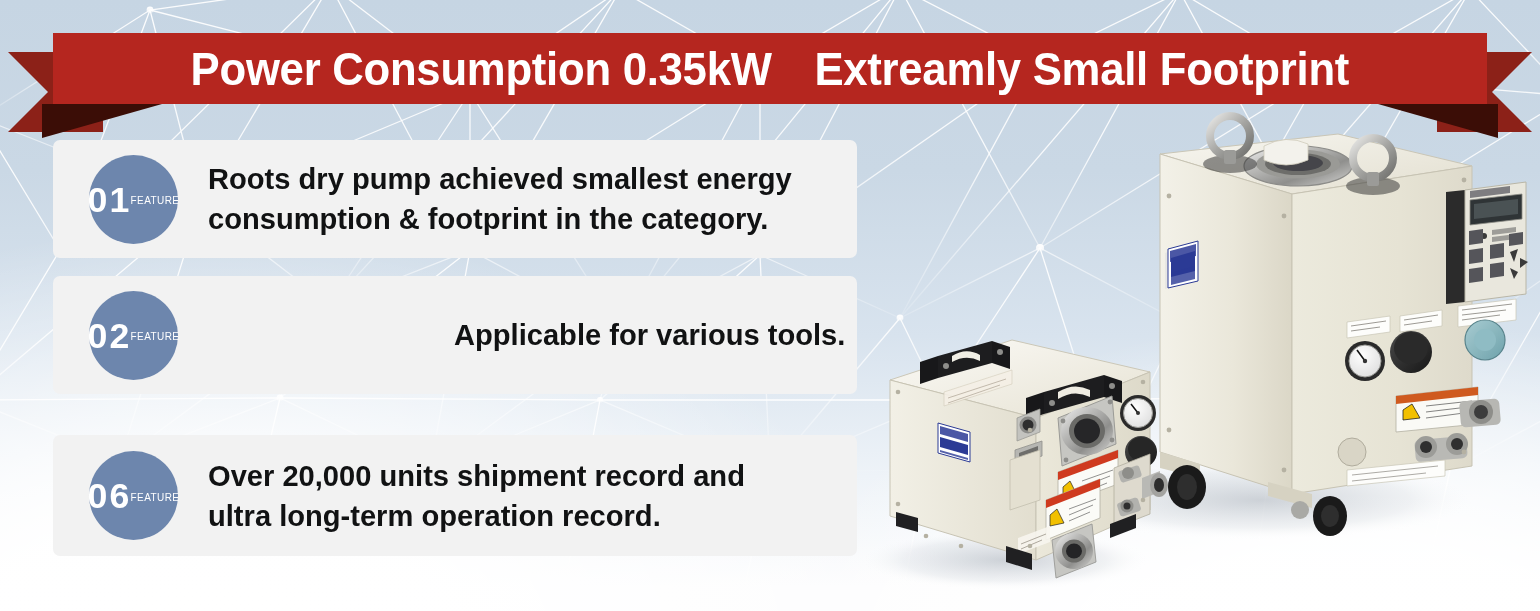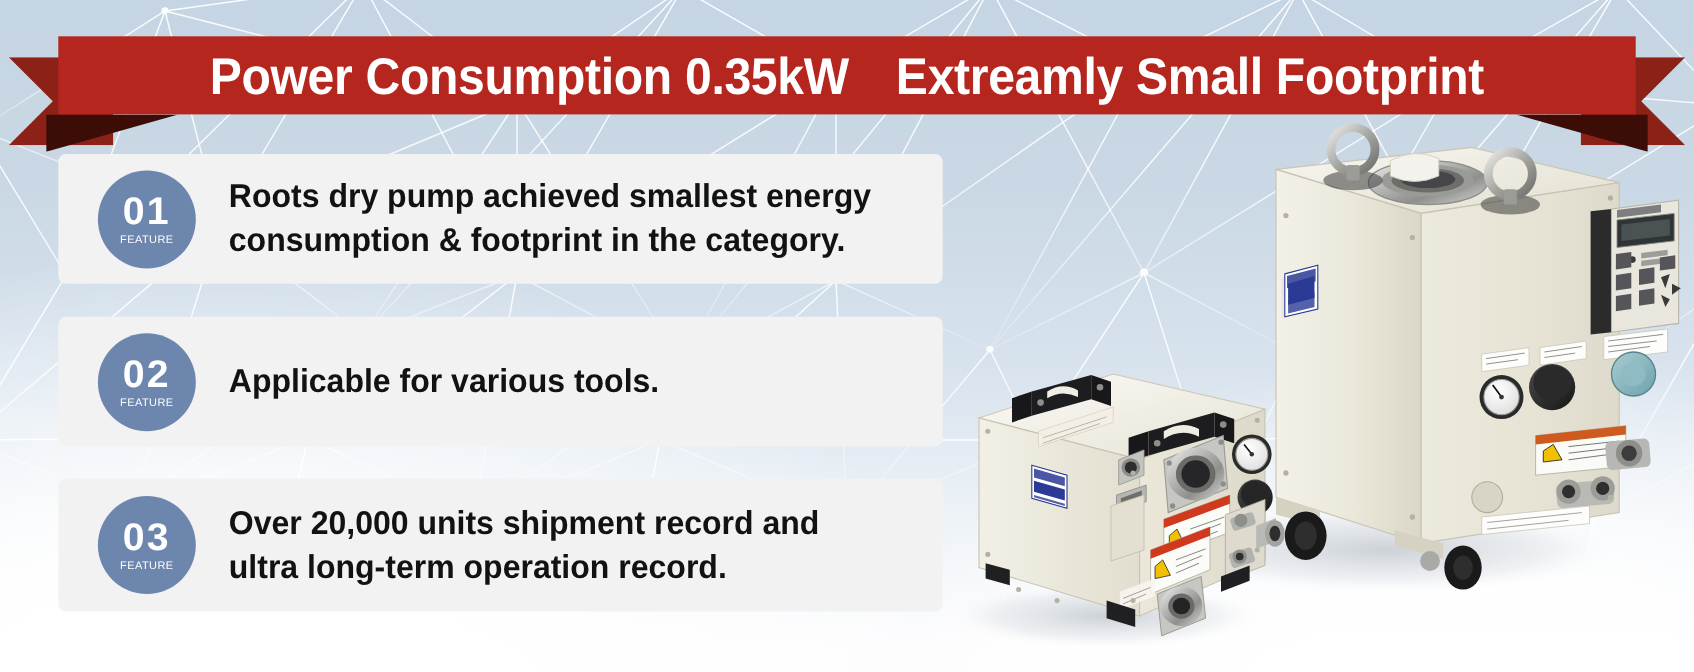--- a/index.html
+++ b/index.html
@@ -50,30 +50,30 @@
   }
   .ribbon-title .gap { display: inline-block; width: 46px; }
   
   .card {
     position: absolute; left: 53px; width: 804px;
     background: #f2f2f2;
     border-radius: 7px;
     display: flex; align-items: center;
   }
   #card-0 { top: 140px; height: 118px; }
-  #card-1 { top: 288px; height: 118px; }
+  #card-1 { top: 276px; height: 118px; justify-content: space-between; }
   #card-2 { top: 435px; height: 121px; }
   .badge {
     flex: 0 0 auto;
     width: 89px; height: 89px;
     margin-left: 36px;
     border-radius: 50%;
     background: #6d86ad;
     color: #fff;
-    display: flex; flex-direction: column;
+    display: flex; flex-direction: row;
     align-items: center; justify-content: center;
     line-height: 1;
   }
   .badge-num {
     font-family: "Liberation Sans Narrow", "Liberation Sans", sans-serif;
     font-weight: bold;
     font-size: 35px;
     letter-spacing: 2px;
     transform: scaleX(1.02);
   }
@@ -201,21 +201,21 @@
       <span class="badge-num">02</span>
       <span class="badge-label">FEATURE</span>
     </div>
     <div class="card-text">
       <span class="ln">Applicable for various tools.</span>
     </div>
   </div>
 
   <div class="card" id="card-2">
     <div class="badge">
-      <span class="badge-num">03</span>
+      <span class="badge-num">06</span>
       <span class="badge-label">FEATURE</span>
     </div>
     <div class="card-text">
       <span class="ln">Over 20,000 units shipment record and</span>
       <span class="ln">ultra long-term operation record.</span>
     </div>
   </div>
 
   <div class="products">
     <svg viewBox="0 0 680 611" width="680" height="611">

